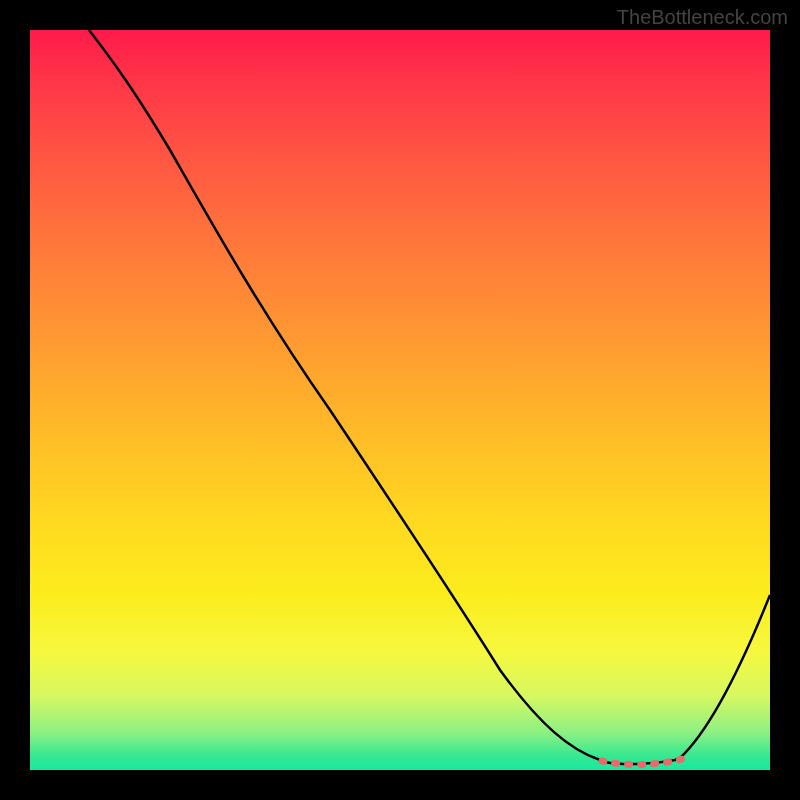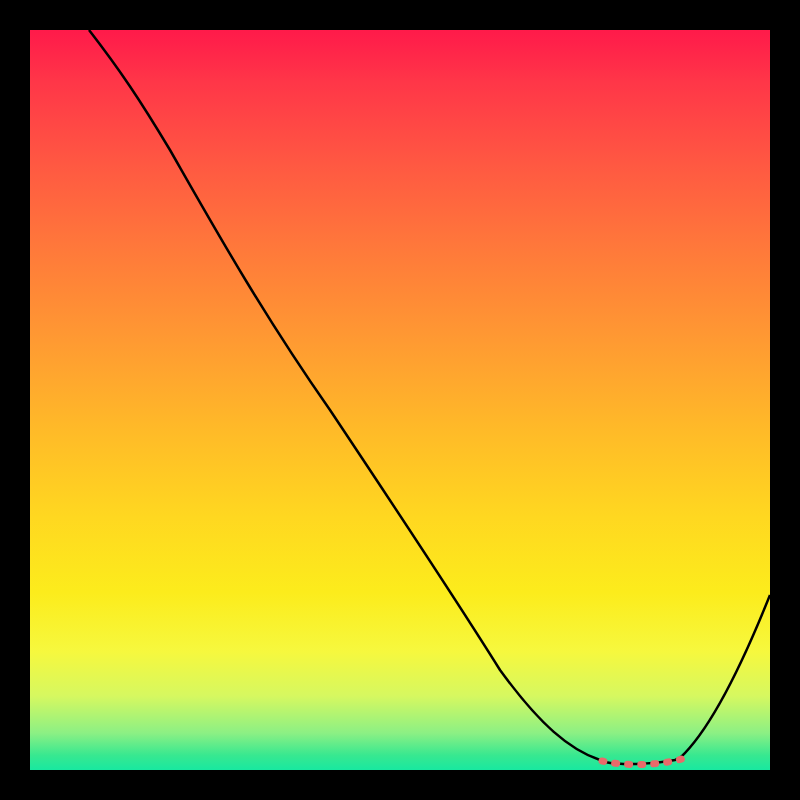--- a/index.html
+++ b/index.html
@@ -60,20 +60,21 @@
     left: 0;
     top: 0;
     width: 100%;
     height: 100%;
   }
 </style>
 </head>
 <body>
 
 <div class="container">
+  <div class="watermark">TheBottleneck.com</div>
   <div class="plot-area">
     <div class="gradient-bg"></div>
     <svg class="curve" viewBox="0 0 740 740" preserveAspectRatio="none">
       <path d="M 59 0
                C 90 40, 110 70, 140 120
                C 180 190, 230 280, 300 380
                C 360 470, 420 560, 470 640
                C 510 695, 540 720, 570 730
                L 575 732
                C 590 735, 620 735, 645 730

